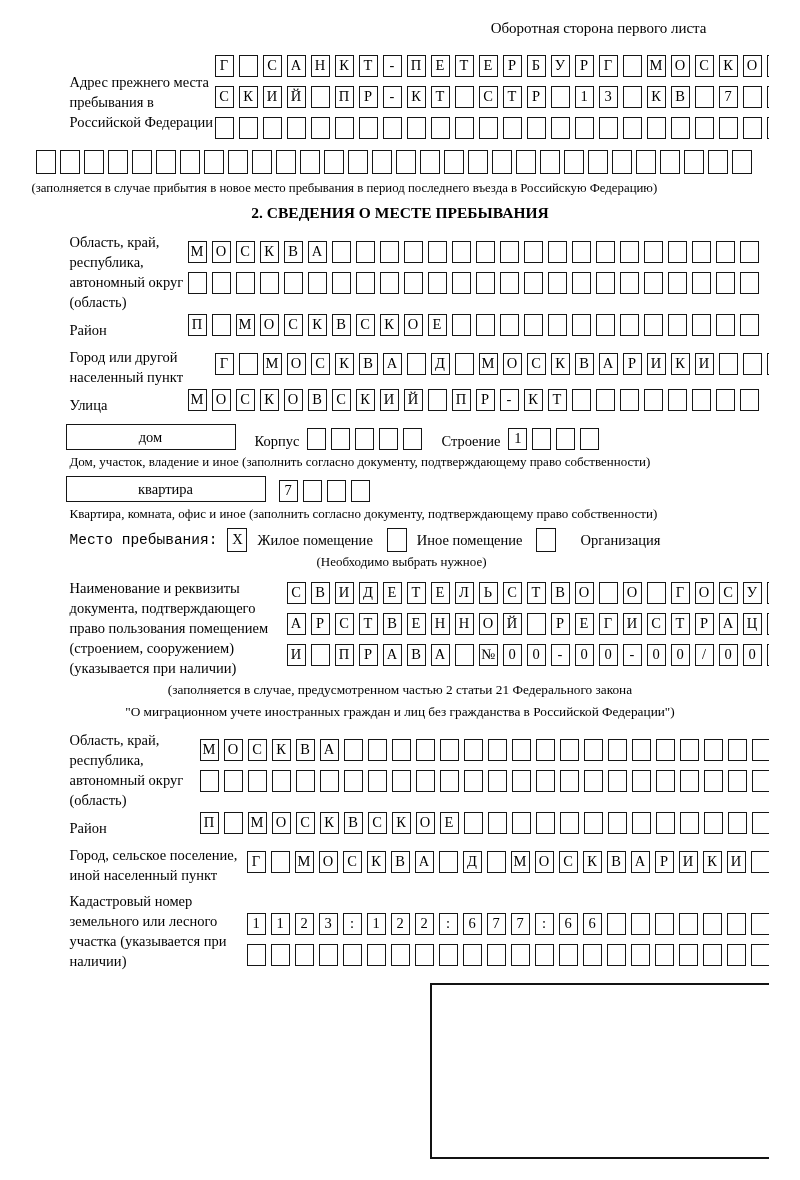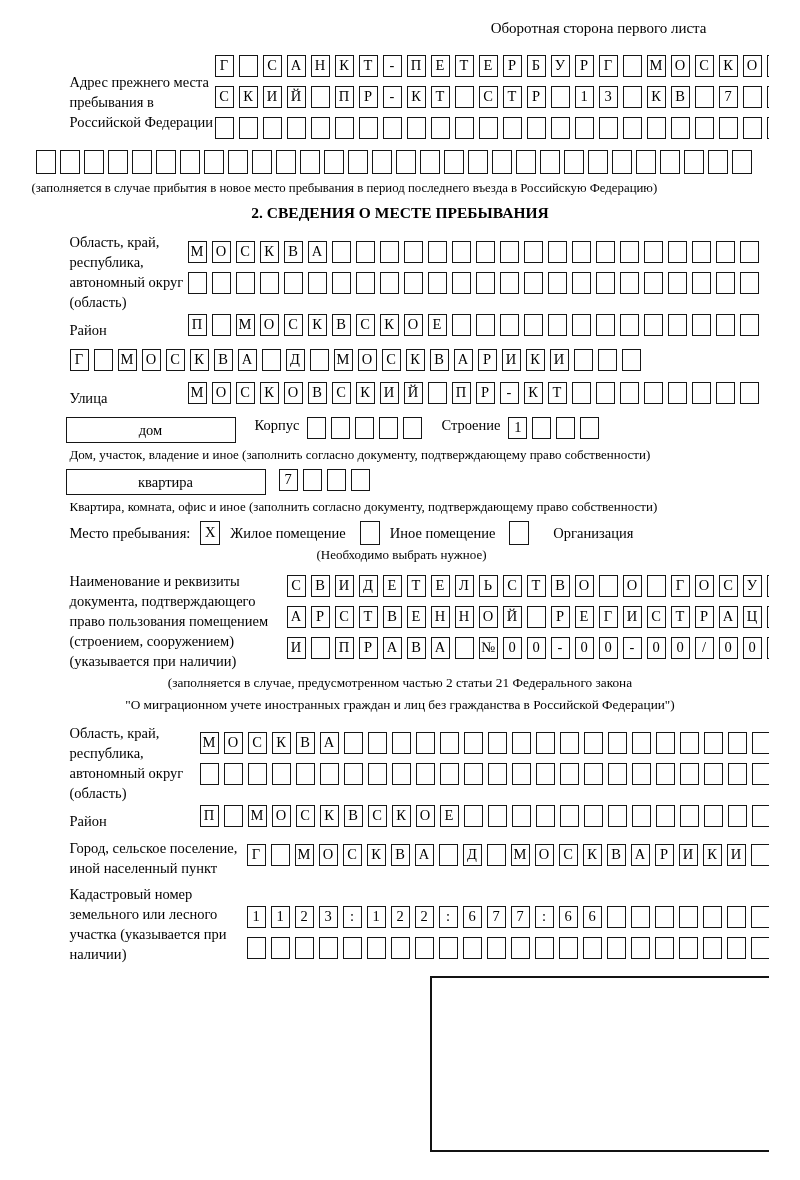--- a/index.html
+++ b/index.html
@@ -25,39 +25,39 @@
   .lbl-city{width:145px;}
   .lbl-doc{width:207px;padding-right:10px;box-sizing:content-box;}
   .lbl-reg2{width:130px;}
   .lbl-city2{width:177px;}
   .lbl-cad{width:177px;}
   .grids{flex:none;}
 
   .note-c{font-size:12.8px;margin:1px 0 6px 0;}
   .sec-title{font-size:15.5px;font-weight:bold;text-align:center;margin:8px 0 10px 0;}
 
-  .inline-row{display:flex;align-items:flex-start;margin-left:34px;margin-top:4px;margin-bottom:4px;}
+  .inline-row{display:flex;align-items:flex-end;margin-left:34px;margin-top:4px;margin-bottom:4px;}
   .widebox{
     box-sizing:border-box;border:1.7px solid #161616;height:26px;
     display:flex;align-items:center;justify-content:center;font-size:14.5px;flex:none;
   }
   .wb-dom{width:170px;margin-right:13px;}
   .wb-kv{width:200px;margin-right:13px;}
   .inline-row .boxrow{margin-bottom:0;}
   .mini-label{font-size:14.5px;margin:0 8px 0 6px;flex:none;}
 
   .note-l{font-size:13px;margin:2px 0 6px 38px;}
 
   .stay-row{display:flex;align-items:center;margin:6px 0 2px 38px;font-size:14.5px;}
   .chk{
     display:inline-block;box-sizing:border-box;width:20px;height:24px;
     border:1.7px solid #161616;text-align:center;font-size:14.5px;line-height:20px;flex:none;
   }
   .stay-row .opt{margin:0 14px 0 10px;}
-  .stay-row .lead{margin-right:10px;}
+  .stay-row .lead{margin-right:10px;font-family:Liberation Mono, monospace;}
   .need-note{font-size:13px;text-align:center;width:520px;margin:2px 0 8px 110px;}
 
   .fact-title{font-size:15.5px;font-weight:bold;text-align:center;margin:16px 0 10px 0;}
   .fact-note{font-size:13.3px;text-align:center;line-height:20px;margin-bottom:2px;}
 
   .cad-grids{margin-top:26px;}
 
   .stamp-box{
     box-sizing:border-box;margin:8px 0 0 398px;width:372px;height:176px;
     border:2px solid #131313;background:#fff;
@@ -92,20 +92,21 @@
   </div>
 
   <div class="field">
     <div class="label lbl-reg">Район</div>
     <div class="grids">
       <div class="boxrow"><span class="cell">П</span><span class="cell"></span><span class="cell">М</span><span class="cell">О</span><span class="cell">С</span><span class="cell">К</span><span class="cell">В</span><span class="cell">С</span><span class="cell">К</span><span class="cell">О</span><span class="cell">Е</span><span class="cell"></span><span class="cell"></span><span class="cell"></span><span class="cell"></span><span class="cell"></span><span class="cell"></span><span class="cell"></span><span class="cell"></span><span class="cell"></span><span class="cell"></span><span class="cell"></span><span class="cell"></span><span class="cell"></span></div>
     </div>
   </div>
 
   <div class="field">
+    <div class="label lbl-city">Город или другой населенный пункт</div>
     <div class="grids" style="margin-top:2px;">
       <div class="boxrow"><span class="cell">Г</span><span class="cell"></span><span class="cell">М</span><span class="cell">О</span><span class="cell">С</span><span class="cell">К</span><span class="cell">В</span><span class="cell">А</span><span class="cell"></span><span class="cell">Д</span><span class="cell"></span><span class="cell">М</span><span class="cell">О</span><span class="cell">С</span><span class="cell">К</span><span class="cell">В</span><span class="cell">А</span><span class="cell">Р</span><span class="cell">И</span><span class="cell">К</span><span class="cell">И</span><span class="cell"></span><span class="cell"></span><span class="cell"></span></div>
     </div>
   </div>
 
   <div class="field">
     <div class="label lbl-reg">Улица</div>
     <div class="grids">
       <div class="boxrow"><span class="cell">М</span><span class="cell">О</span><span class="cell">С</span><span class="cell">К</span><span class="cell">О</span><span class="cell">В</span><span class="cell">С</span><span class="cell">К</span><span class="cell">И</span><span class="cell">Й</span><span class="cell"></span><span class="cell">П</span><span class="cell">Р</span><span class="cell">-</span><span class="cell">К</span><span class="cell">Т</span><span class="cell"></span><span class="cell"></span><span class="cell"></span><span class="cell"></span><span class="cell"></span><span class="cell"></span><span class="cell"></span><span class="cell"></span></div>
     </div>

